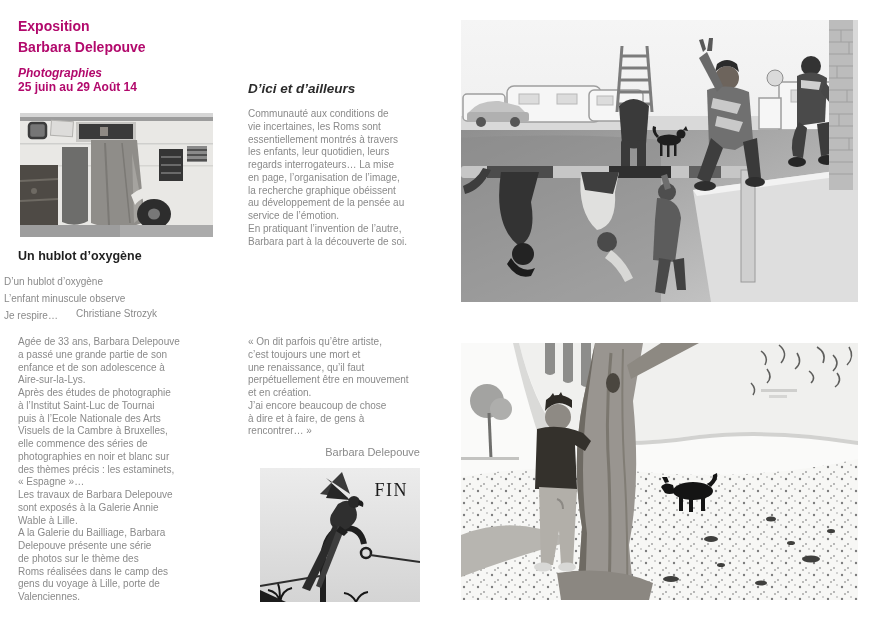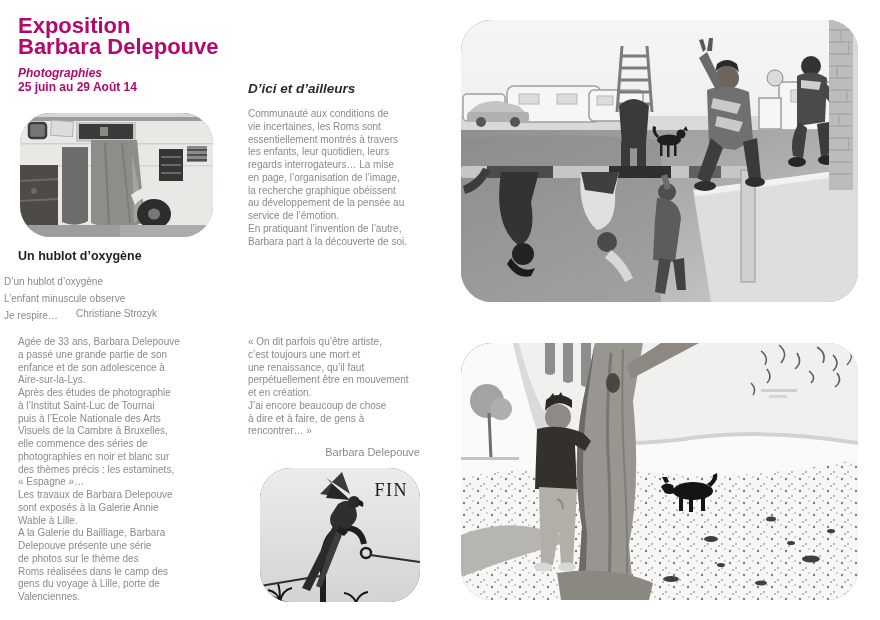--- a/index.html
+++ b/index.html
@@ -4,36 +4,36 @@
 <style>
   html,body{margin:0;padding:0;background:#f2f2f2;}
   .page{
     position:relative; width:880px; height:620px; background:#ffffff;
     font-family:"Liberation Sans", sans-serif; overflow:hidden;
     margin:0 auto;
   }
   .abs{position:absolute;}
   .pre{white-space:pre-line;}
   
-  .masthead{left:18px; top:16px; color:#b2096c; font-weight:bold; font-size:22px; line-height:20.5px;}
+  .masthead{left:18px; top:16px; color:#b2096c; font-weight:bold; font-size:14px; line-height:20.5px;}
   .mast-sub{left:18px; top:66px; color:#b2096c; font-size:12px; line-height:14px;}
   .mast-sub .it{font-style:italic; font-weight:bold;}
   .mast-sub .dt{font-weight:bold;}
   .article-title{left:248px; top:37px; color:#2b2b2b; font-size:13.5px; font-weight:bold; font-style:italic;margin-top:44px;}
   
   .bodytext{color:#8a8a8a; font-size:10px; line-height:12.75px;}
   .intro{left:248px; top:108px; width:212px;}
   .bio{left:18px; top:336px; width:212px;}
   .quote{left:248px; top:336px; width:212px;}
   .signature{left:248px; top:446px; width:172px; text-align:right; color:#8a8a8a; font-size:11px;}
   .caption{left:18px; top:249px; color:#1f1f1f; font-size:12.5px; font-weight:bold;}
   .poem{left:4px; top:273px; width:200px; color:#8a8a8a; font-size:10px; line-height:17px;}
   .poem-credit{left:18px; top:308px; width:197px; text-align:center; color:#8a8a8a; font-size:10px;}
   
-  .photo{overflow:hidden; background:#0f766e;border-radius:31px;}
+  .photo{overflow:hidden; background:#0f766e;}
   .photo svg{display:block;}
   .photo-caravan{left:20px; top:113px; width:193px; height:124px;}
   .photo-kids{left:461px; top:20px; width:397px; height:282px;}
   .photo-parrot{left:260px; top:468px; width:160px; height:134px;}
   .photo-tree{left:461px; top:343px; width:397px; height:257px;}
   .fin-overlay{
     position:absolute; top:12px; right:12px;
     font-family:"Liberation Serif", serif; font-size:18px; letter-spacing:1.5px;
     color:#1b1b1b;
   }

